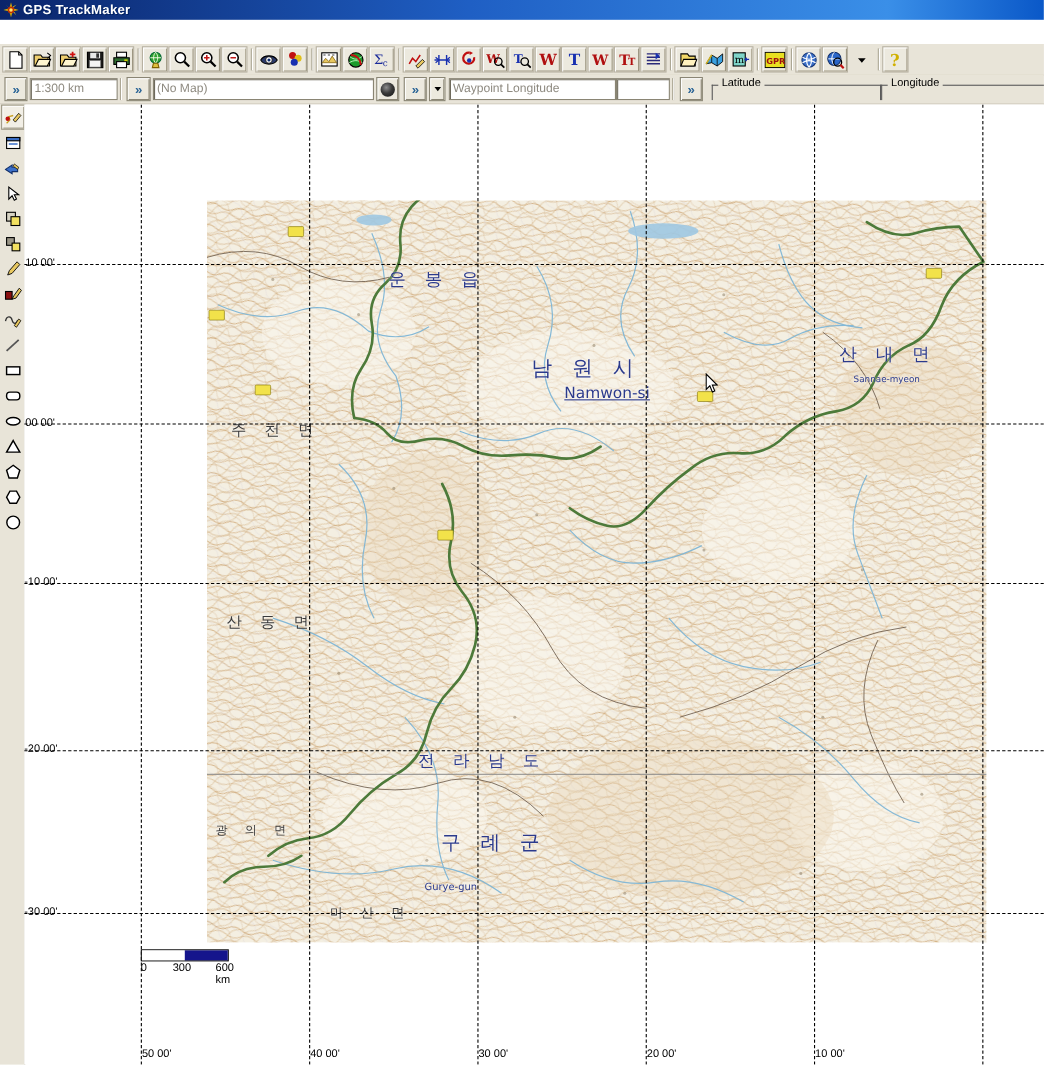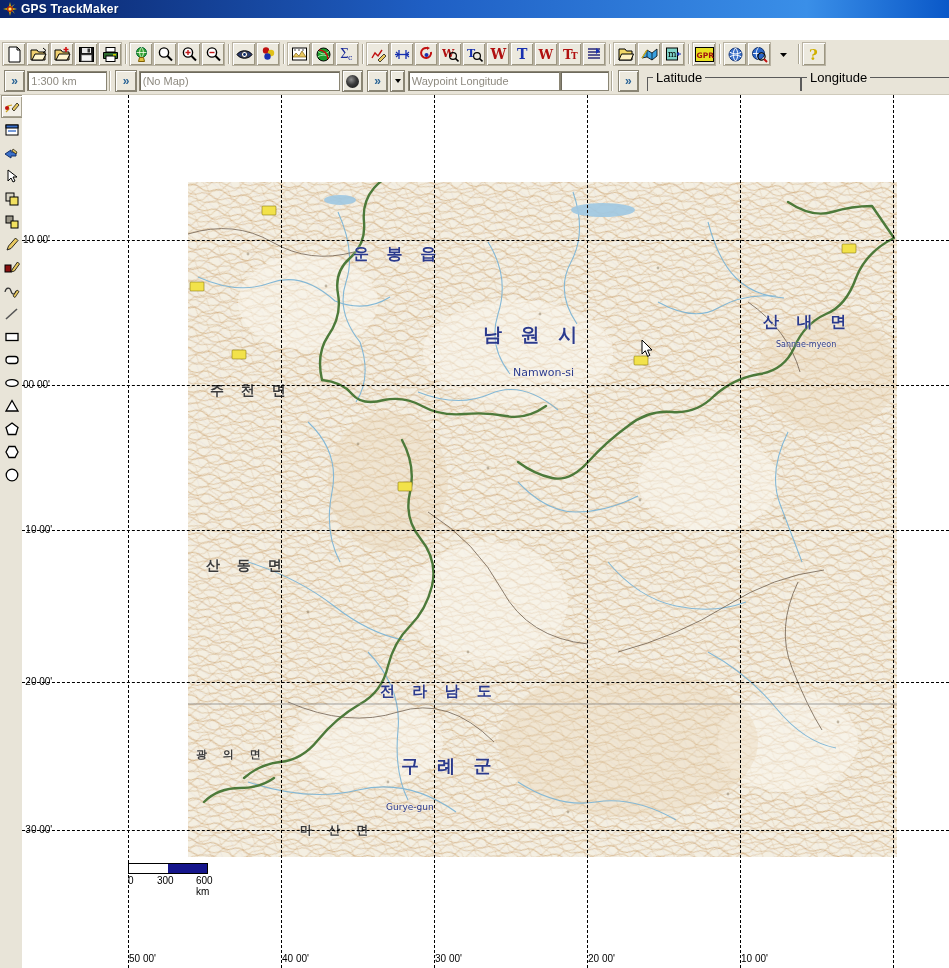--- a/index.html
+++ b/index.html
@@ -52,21 +52,21 @@
     display:flex;align-items:center;justify-content:center;cursor:default;}
   .roundbtn .dot{width:13px;height:13px;border-radius:50%;
     background:radial-gradient(circle at 40% 35%,#8f8f8f 0%,#3a3a3a 45%,#101010 100%);}
   .dropbtn{width:13px;height:20px;border:1px solid #8a8574;background:#ece9de;
     box-shadow:inset 1px 1px 0 #fff,inset -1px -1px 0 #8a8574;
     display:flex;align-items:center;justify-content:center;cursor:default;margin-right:3px;}
   .dropbtn .car{width:0;height:0;border-left:3px solid transparent;border-right:3px solid transparent;
     border-top:4px solid #000;}
   .gbwrap{display:flex;align-items:center;height:22px;margin-left:6px;}
   .gbox{height:13px;border:1px solid #5a5a5a;border-bottom:none;position:relative;margin-top:5px;}
-  .gbox span{position:absolute;top:-8px;left:5px;background:#e8e4d8;padding:0 3px;font-size:13px;color:#000;
+  .gbox span{position:absolute;top:-8px;left:5px;background:#e8e4d8;padding:0 3px;font-size:10px;color:#000;
     font-family:"Liberation Sans",sans-serif;white-space:nowrap;}
   .gbox.lat{width:152px;}
   .gbox.lon{width:148px;}
 
   
   #palette{position:absolute;left:0;top:95px;width:22px;height:873px;background:#e8e4d8;
     border-right:1px solid #b5b0a0;}
   .pbtn{width:20px;height:21px;margin:0 1px;display:flex;align-items:center;justify-content:center;
     border:1px solid transparent;cursor:default;position:relative;}
   .pbtn.sel{border:1px solid #9a9481;background:#f2efe6;
@@ -86,21 +86,21 @@
   #scalebar .bar{display:flex;width:78px;height:9px;border:1px solid #000;}
   #scalebar .bar .w{flex:1;background:#fff;}
   #scalebar .bar .b{flex:1;background:#15158c;}
   #scalebar .labels{position:relative;height:12px;font-size:10px;margin-top:1px;}
   #scalebar .labels span{position:absolute;top:0;font-family:"Liberation Sans",sans-serif;}
 
   
   #cursor{position:absolute;width:12px;height:19px;pointer-events:none;}
 
   
-  .mlabel{position:absolute;color:#2b3a8c;font-weight:bold;white-space:nowrap;
+  .mlabel{position:absolute;color:#2b3a8c;font-weight:normal;white-space:nowrap;
     font-family:"DejaVu Sans",sans-serif;letter-spacing:6px;text-shadow:0 0 2px rgba(255,255,255,.9);}
   .mlabel.rom{color:#2b3a8c;font-weight:normal;letter-spacing:0;font-size:8px;}
   .mlabel.blk{color:#3a3a3a;}
 </style>
 </head>
 <body>
 
 <div id="app">
 
   <div class="titlebar">
@@ -629,21 +629,21 @@
             <circle cx="380" cy="630" r="1.4"></circle>
           <circle cx="540" cy="612" r="1.4"></circle>
             <circle cx="650" cy="540" r="1.4"></circle>
         </g>
       </svg>
 
       
       <div class="mlabel" style="left:165px;top:62px;font-size:16px;">운 봉 읍</div>
 
       <div class="mlabel" style="left:295px;top:140px;font-size:19px;">남 원 시</div>
-      <div class="mlabel rom" style="left:325px;top:184px;font-size:11px;letter-spacing:0;">Namwon-si</div>
+      <div class="mlabel rom" style="left:325px;top:168px;font-size:14px;letter-spacing:0;text-decoration:underline;">Namwon-si</div>
 
       <div class="mlabel" style="left:575px;top:130px;font-size:16px;">산 내 면</div>
       <div class="mlabel rom" style="left:588px;top:158px;font-size:8px;">Sannae-myeon</div>
 
       <div class="mlabel blk" style="left:22px;top:200px;font-size:14px;">주 천 면</div>
 
       <div class="mlabel blk" style="left:18px;top:375px;font-size:14px;">산 동 면</div>
 
       <div class="mlabel" style="left:192px;top:500px;font-size:15px;">전 라 남 도</div>
 

